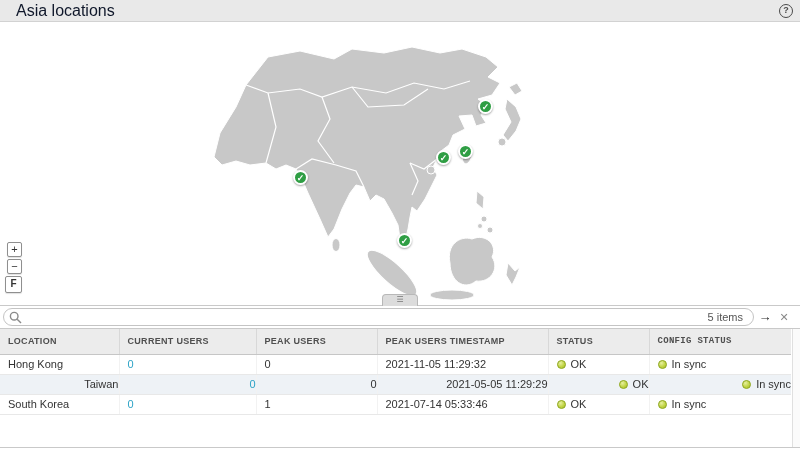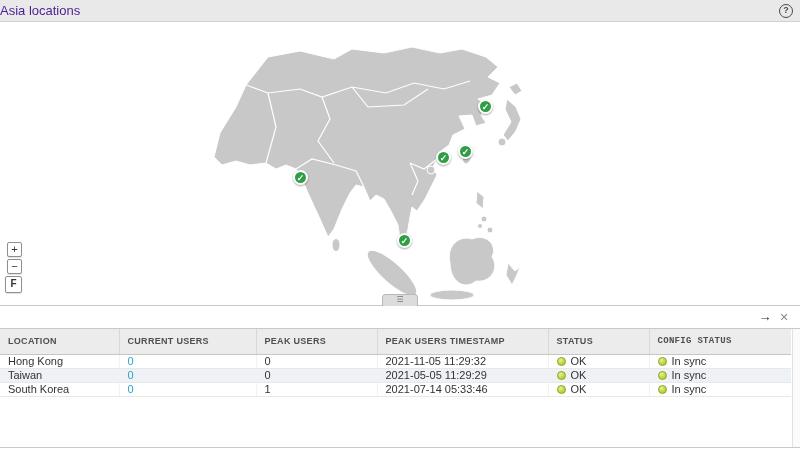--- a/index.html
+++ b/index.html
@@ -4,21 +4,21 @@
 <style>
   * { box-sizing: border-box; }
   html,body { margin:0; padding:0; }
   body {
     width:800px; height:457px; position:relative; overflow:hidden;
     background:#fff; font-family:"Liberation Sans", sans-serif;
   }
 
   
   .titlebar{position:absolute;top:0;left:0;right:0;height:22px;background:#e9e9e9;border-bottom:1px solid #d2d2d2;}
-  .titlebar .title{font-size:13px;color:#4c1d95;line-height:21px;padding-left:0;}
+  .titlebar .title{font-size:16px;color:#0f172a;line-height:21px;padding-left:16px;}
   .help-btn{position:absolute;top:4px;right:7px;width:14px;height:14px;border:1.5px solid #4a4a4a;border-radius:50%;
     color:#4a4a4a;font-size:9px;font-weight:bold;text-align:center;line-height:11px;cursor:pointer;background:#fff0;}
 
   
   .map-area{position:absolute;top:23px;left:0;width:800px;height:282px;background:#fff;}
   svg.map{position:absolute;left:0;top:0;}
   .land{fill:#c8c8c8;stroke:#ffffff;stroke-width:1;}
   .border-line{fill:none;stroke:#ffffff;stroke-width:1.2;}
   .marker{position:absolute;width:15px;height:15px;background:#2f9e44;border:2px solid #fff;border-radius:50%;
     box-shadow:0 1px 2px rgba(0,0,0,.35);color:#fff;font-size:9px;font-weight:bold;text-align:center;line-height:12px;
@@ -40,24 +40,24 @@
   .search-pill{position:absolute;left:3px;top:2px;height:18px;right:46px;border:1px solid #c4c4c4;border-radius:10px;background:#fff;}
   .search-icon{position:absolute;left:5px;top:2px;width:13px;height:13px;}
   .items-count{position:absolute;right:10px;top:0;line-height:17px;font-size:11px;color:#555;}
   .arrow-icon{position:absolute;right:27px;top:2px;width:16px;font-size:13px;color:#2b2b2b;text-align:center;line-height:18px;cursor:pointer;font-weight:bold;}
   .close-icon{position:absolute;right:9px;top:2px;width:14px;font-size:11px;color:#8a8a8a;text-align:center;line-height:18px;cursor:pointer;}
 
   table.grid{position:absolute;top:23px;left:0;width:791px;border-collapse:collapse;table-layout:fixed;}
   table.grid thead th{background:#ececec;border-bottom:1px solid #c6c6c6;border-right:1px solid #d8d8d8;
     font-size:9px;color:#4f4f4f;text-align:left;padding:0 0 0 8px;height:25px;font-weight:bold;letter-spacing:.3px;white-space:nowrap;overflow:hidden;}
   table.grid thead th:last-child{border-right:none;font-family:Liberation Mono, monospace;}
-  table.grid tbody td{height:14px;font-size:11px;color:#333;padding:0 0 0 8px;border-bottom:1px solid #e8e8e8;
+  table.grid tbody td{height:20px;font-size:11px;color:#333;padding:0 0 0 8px;border-bottom:1px solid #e8e8e8;
     border-right:1px solid #f2f2f2;white-space:nowrap;overflow:hidden;}
   table.grid tbody td:last-child{border-right:none;}
-  table.grid tbody tr.alt{background:#eef2f6;}
+  table.grid tbody tr.alt{background:#eef2f6;text-align:right;}
   .link{color:#2ea3c6;cursor:pointer;}
   .dot{display:inline-block;width:9px;height:9px;border-radius:50%;
     background:radial-gradient(circle at 35% 30%, #e7f0a0 0%, #bed23f 60%, #a8bf2e 100%);
     border:1px solid #90a826;vertical-align:-1px;margin-right:5px;}
   .scroll-gutter{position:absolute;right:0;top:23px;bottom:0;width:8px;border-left:1px solid #e0e0e0;background:#fbfbfb;}
 </style>
 </head>
 <body>
 
 <div class="titlebar">
@@ -126,20 +126,27 @@
   <div class="zoom-btn" id="zoom-in">+</div>
   <div class="zoom-btn" id="zoom-out">−</div>
   <div class="zoom-btn" id="fit-btn">F</div>
 </div>
 
 <div class="handle">☰</div>
 
 <div class="grid-area">
 
   <div class="filterbar">
+    <div class="search-pill">
+      <svg class="search-icon" viewBox="0 0 13 13">
+        <circle cx="5.2" cy="5.2" r="3.8" fill="none" stroke="#8a8a8a" stroke-width="1.4"></circle>
+        <line x1="8.2" y1="8.2" x2="12" y2="12" stroke="#8a8a8a" stroke-width="1.4"></line>
+      </svg>
+      <div class="items-count">5 items</div>
+    </div>
     <div class="arrow-icon">→</div>
     <div class="close-icon">✕</div>
   </div>
 
   <table class="grid">
     <colgroup>
       <col style="width:119px">
         <col style="width:137px">
         <col style="width:121px">
       <col style="width:171px">

